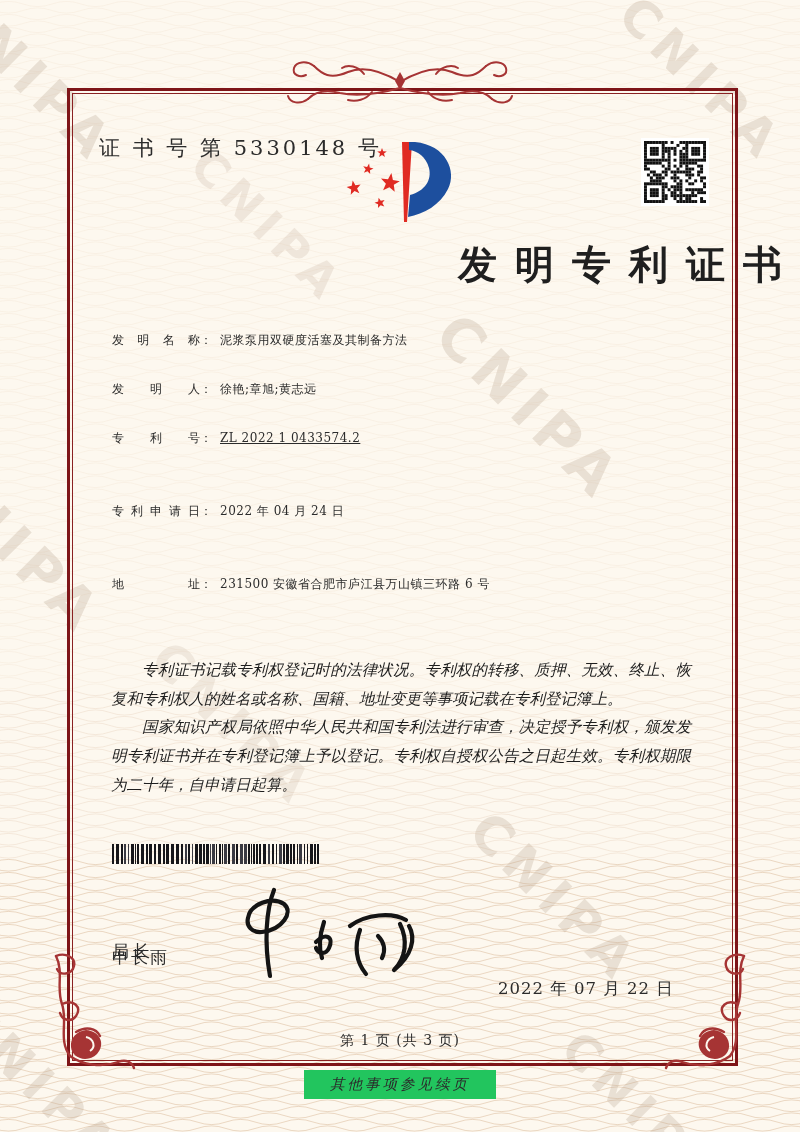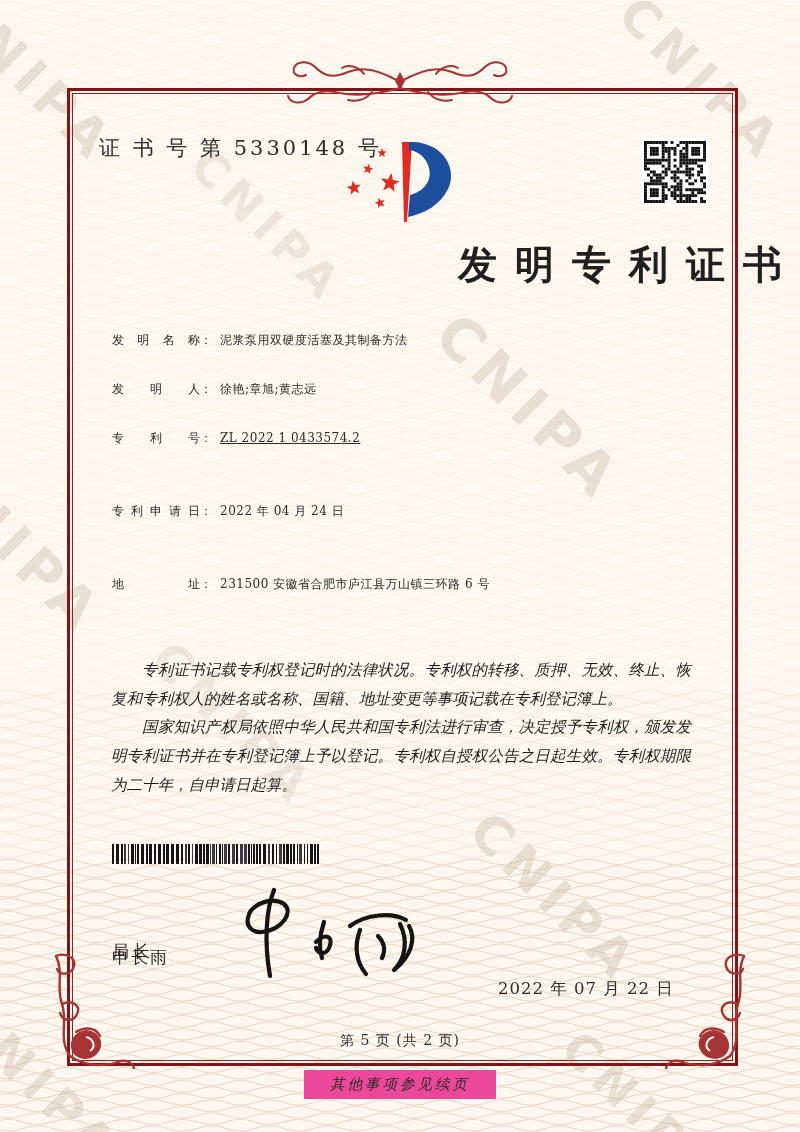--- a/index.html
+++ b/index.html
@@ -55,21 +55,21 @@
   }
   .paras p{margin:0; text-indent:2em;}
   .barcode-box{position:absolute; left:112px; top:844px; z-index:4;}
   .signer-title{position:absolute; left:112px; top:913px; z-index:4; font-size:17px; letter-spacing:4px; font-family:"DejaVu Sans","Liberation Sans",sans-serif;margin-top:27px;}
   .signer-name{position:absolute; left:112px; top:946px; z-index:4; font-size:17px; letter-spacing:2px; font-family:"DejaVu Sans","Liberation Sans",sans-serif;}
   .signature{position:absolute; left:228px; top:884px; z-index:4;}
   .issue-date{position:absolute; left:498px; top:978px; z-index:4; font-size:16.5px; letter-spacing:1px;}
   .page-info{position:absolute; left:0; top:1032px; width:800px; text-align:center; z-index:4; font-size:14px; letter-spacing:1px;}
   .footer-note{
     position:absolute; left:50%; top:1070px; transform:translateX(-50%); z-index:4;
-    background:#ec4899; padding:5px 26px; font-size:14.5px; letter-spacing:3px; font-style:italic;
+    background:#22c55e; padding:5px 26px; font-size:14.5px; letter-spacing:3px; font-style:italic;
     white-space:nowrap;
   }
 </style>
 </head>
 <body>
 
 <div class="page">
 
   <svg id="waves" width="800" height="1132">
       <path d="M-6 4.0 q14.5 -5.2 29 0 q14.5 5.2 29 0 q14.5 -5.2 29 0 q14.5 5.2 29 0 q14.5 -5.2 29 0 q14.5 5.2 29 0 q14.5 -5.2 29 0 q14.5 5.2 29 0 q14.5 -5.2 29 0 q14.5 5.2 29 0 q14.5 -5.2 29 0 q14.5 5.2 29 0 q14.5 -5.2 29 0 q14.5 5.2 29 0 q14.5 -5.2 29 0 q14.5 5.2 29 0 q14.5 -5.2 29 0 q14.5 5.2 29 0 q14.5 -5.2 29 0 q14.5 5.2 29 0 q14.5 -5.2 29 0 q14.5 5.2 29 0 q14.5 -5.2 29 0 q14.5 5.2 29 0 q14.5 -5.2 29 0 q14.5 5.2 29 0 q14.5 -5.2 29 0 q14.5 5.2 29 0 q14.5 -5.2 29 0 q14.5 5.2 29 0" fill="none" stroke="#c08a5a" stroke-opacity="0.07" stroke-width="1"></path>
@@ -669,17 +669,17 @@
       <path d="M88 58 C98 48 106 53 101 64 C98 71 90 70 88 64"></path>
       <path d="M122 42 C138 30 164 28 178 36"></path>
       <path d="M132 46 C126 62 128 78 138 90"></path>
       <path d="M172 40 C180 56 178 74 166 86 C184 72 188 54 181 42"></path>
       <path d="M150 52 C156 58 158 66 154 74"></path>
     </g>
   </svg>
 
   <div class="issue-date">2022 年 07 月 22 日</div>
 
-  <div class="page-info">第 5 页 (共 2 页)</div>
+  <div class="page-info">第 1 页 (共 3 页)</div>
 
   <div class="footer-note">其他事项参见续页</div>
 
 </div>
 
 </body></html>

